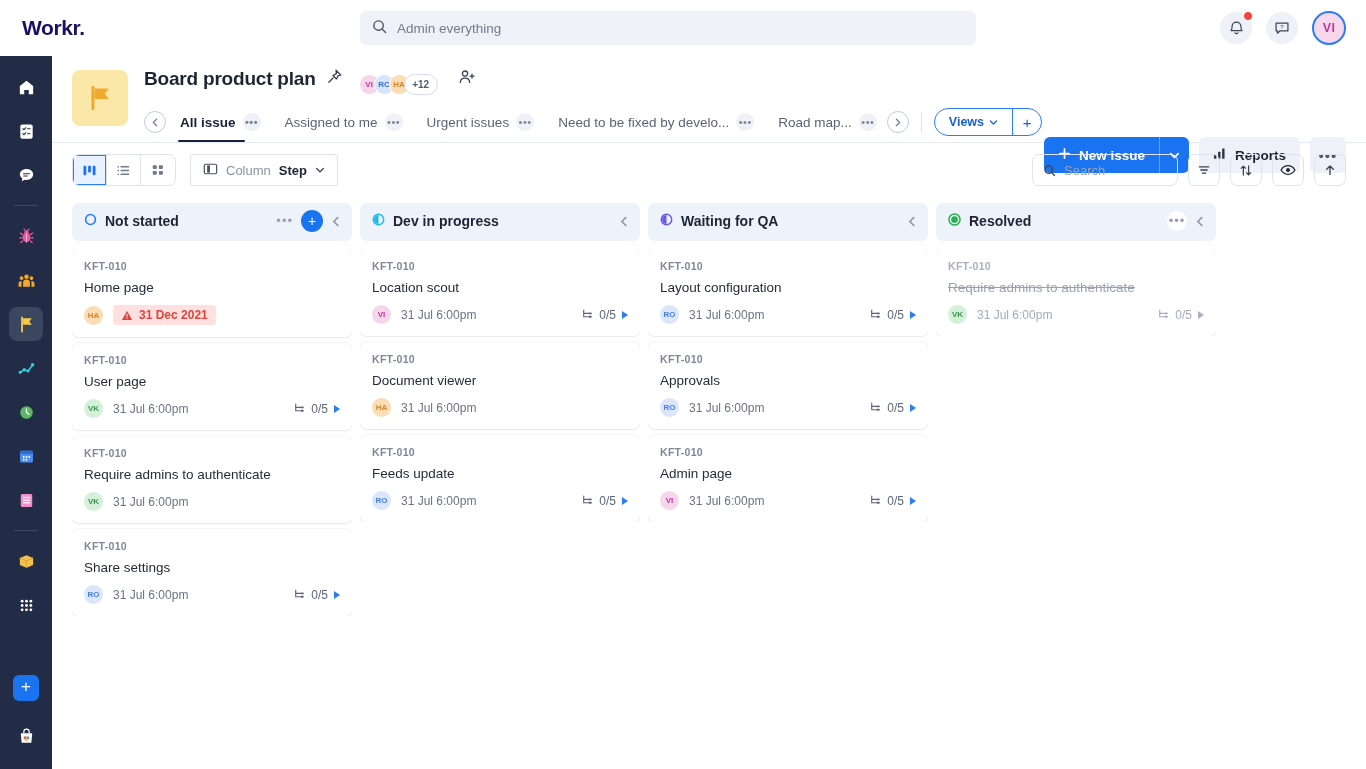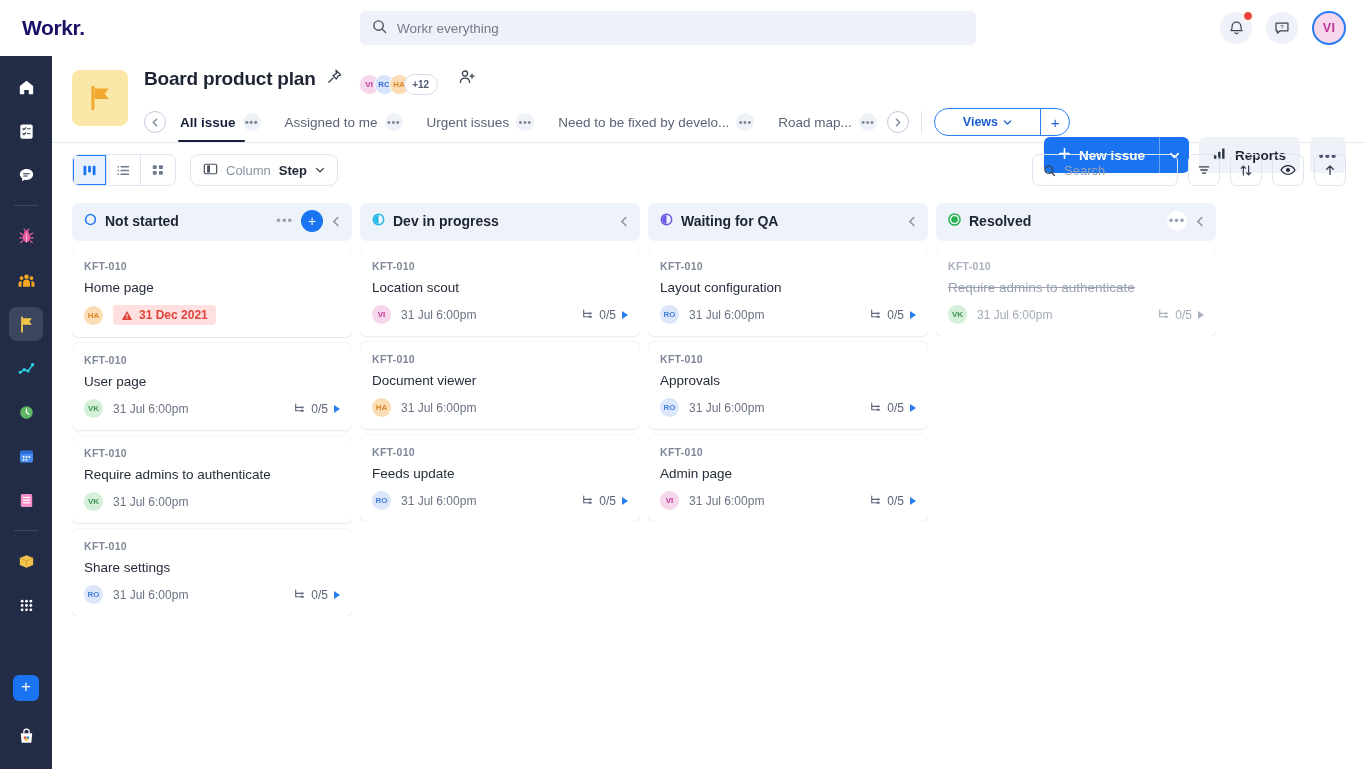--- a/index.html
+++ b/index.html
@@ -118,21 +118,21 @@
     width: 18px; height: 18px; border-radius: 50%; background: #eef1f8;
     color: #7b8497; font-size: 11px; line-height: 10px; text-align: center;
     display: flex; align-items: center; justify-content: center; letter-spacing: .5px;
   }
   .vdiv { width: 1px; height: 22px; background: #dfe4f0; margin: 0 12px; }
   .views-group {
     display: flex; align-items: center; height: 28px;
     border: 1.2px solid #2a7ef5; border-radius: 14px; overflow: hidden;
   }
   .views-lbl {
-    display: flex; align-items: center; gap: 5px; padding: 0 28px; height: 100%;
+    display: flex; align-items: center; gap: 5px; padding: 0 14px; height: 100%;
     font-size: 12.5px; font-weight: 600; color: #1b5fd0;
     border-right: 1.2px solid #2a7ef5;
   }
   .views-plus { width: 28px; height: 100%; display: flex; align-items: center; justify-content: center; color: #1b5fd0; font-size: 15px; }
 
   .head-actions { position: absolute; right: 20px; top: 81px; display: flex; align-items: center; gap: 10px; }
   .btn-primary {
     display: flex; align-items: center; height: 36px; background: #1a73f0;
     border-radius: 6px; overflow: hidden;
   }
@@ -163,21 +163,21 @@
     display: flex; align-items: center; border: 1px solid #dde3f0; border-radius: 7px; overflow: hidden; height: 32px;
   }
   .seg > div {
     width: 34px; height: 100%; display: flex; align-items: center; justify-content: center;
     border-right: 1px solid #dde3f0; color: #707a8d;
   }
   .seg > div:last-child { border-right: none; }
   .seg > div.active { background: #eaf1fe; color: #1a73f0; box-shadow: inset 0 0 0 1px #2a7ef5; }
   .col-select {
     display: flex; align-items: center; gap: 8px; height: 32px; padding: 0 12px;
-    border: 1px solid #dde3f0; border-radius: 9px; font-size: 13px;
+    border: 1px solid #dde3f0; border-radius: 3px; font-size: 13px;
   }
   .col-select .muted { color: #8a93a6; }
   .col-select .val { color: #1d2433; font-weight: 600; }
   .toolbar-right { position: absolute; right: 20px; display: flex; align-items: center; gap: 10px; }
   .tb-search {
     width: 146px; height: 32px; border: 1px solid #dde3f0; border-radius: 7px;
     display: flex; align-items: center; gap: 8px; padding: 0 10px;
   }
   .tb-search .ph { font-size: 13px; color: #9aa2b4; }
   .tb-btn {
@@ -240,21 +240,21 @@
 <div class="topbar">
   <div class="brand">Workr.</div>
 
   <div class="global-search">
     <span>
       <svg width="15" height="15" viewBox="0 0 16 16" fill="none" stroke="#4a5263" stroke-width="1.5">
         <circle cx="7" cy="7" r="5"></circle>
           <line x1="10.8" y1="10.8" x2="14.5" y2="14.5" stroke-linecap="round"></line>
       </svg>
     </span>
-    <span class="ph">Workr everything</span>
+    <span class="ph">Admin everything</span>
   </div>
 
   <div class="topbar-right">
     <div class="circ-btn">
       <svg width="15" height="16" viewBox="0 0 16 17" fill="none" stroke="#3c4454" stroke-width="1.3">
         <path d="M3.3 7a4.7 4.7 0 0 1 9.4 0c0 3.1 1.1 4.2 1.1 4.2H2.2s1.1-1.1 1.1-4.2Z" stroke-linejoin="round"></path>
         <path d="M6.4 13.6a1.8 1.8 0 0 0 3.2 0" stroke-linecap="round"></path>
       </svg>
       <span class="dot-badge"></span>
     </div>

